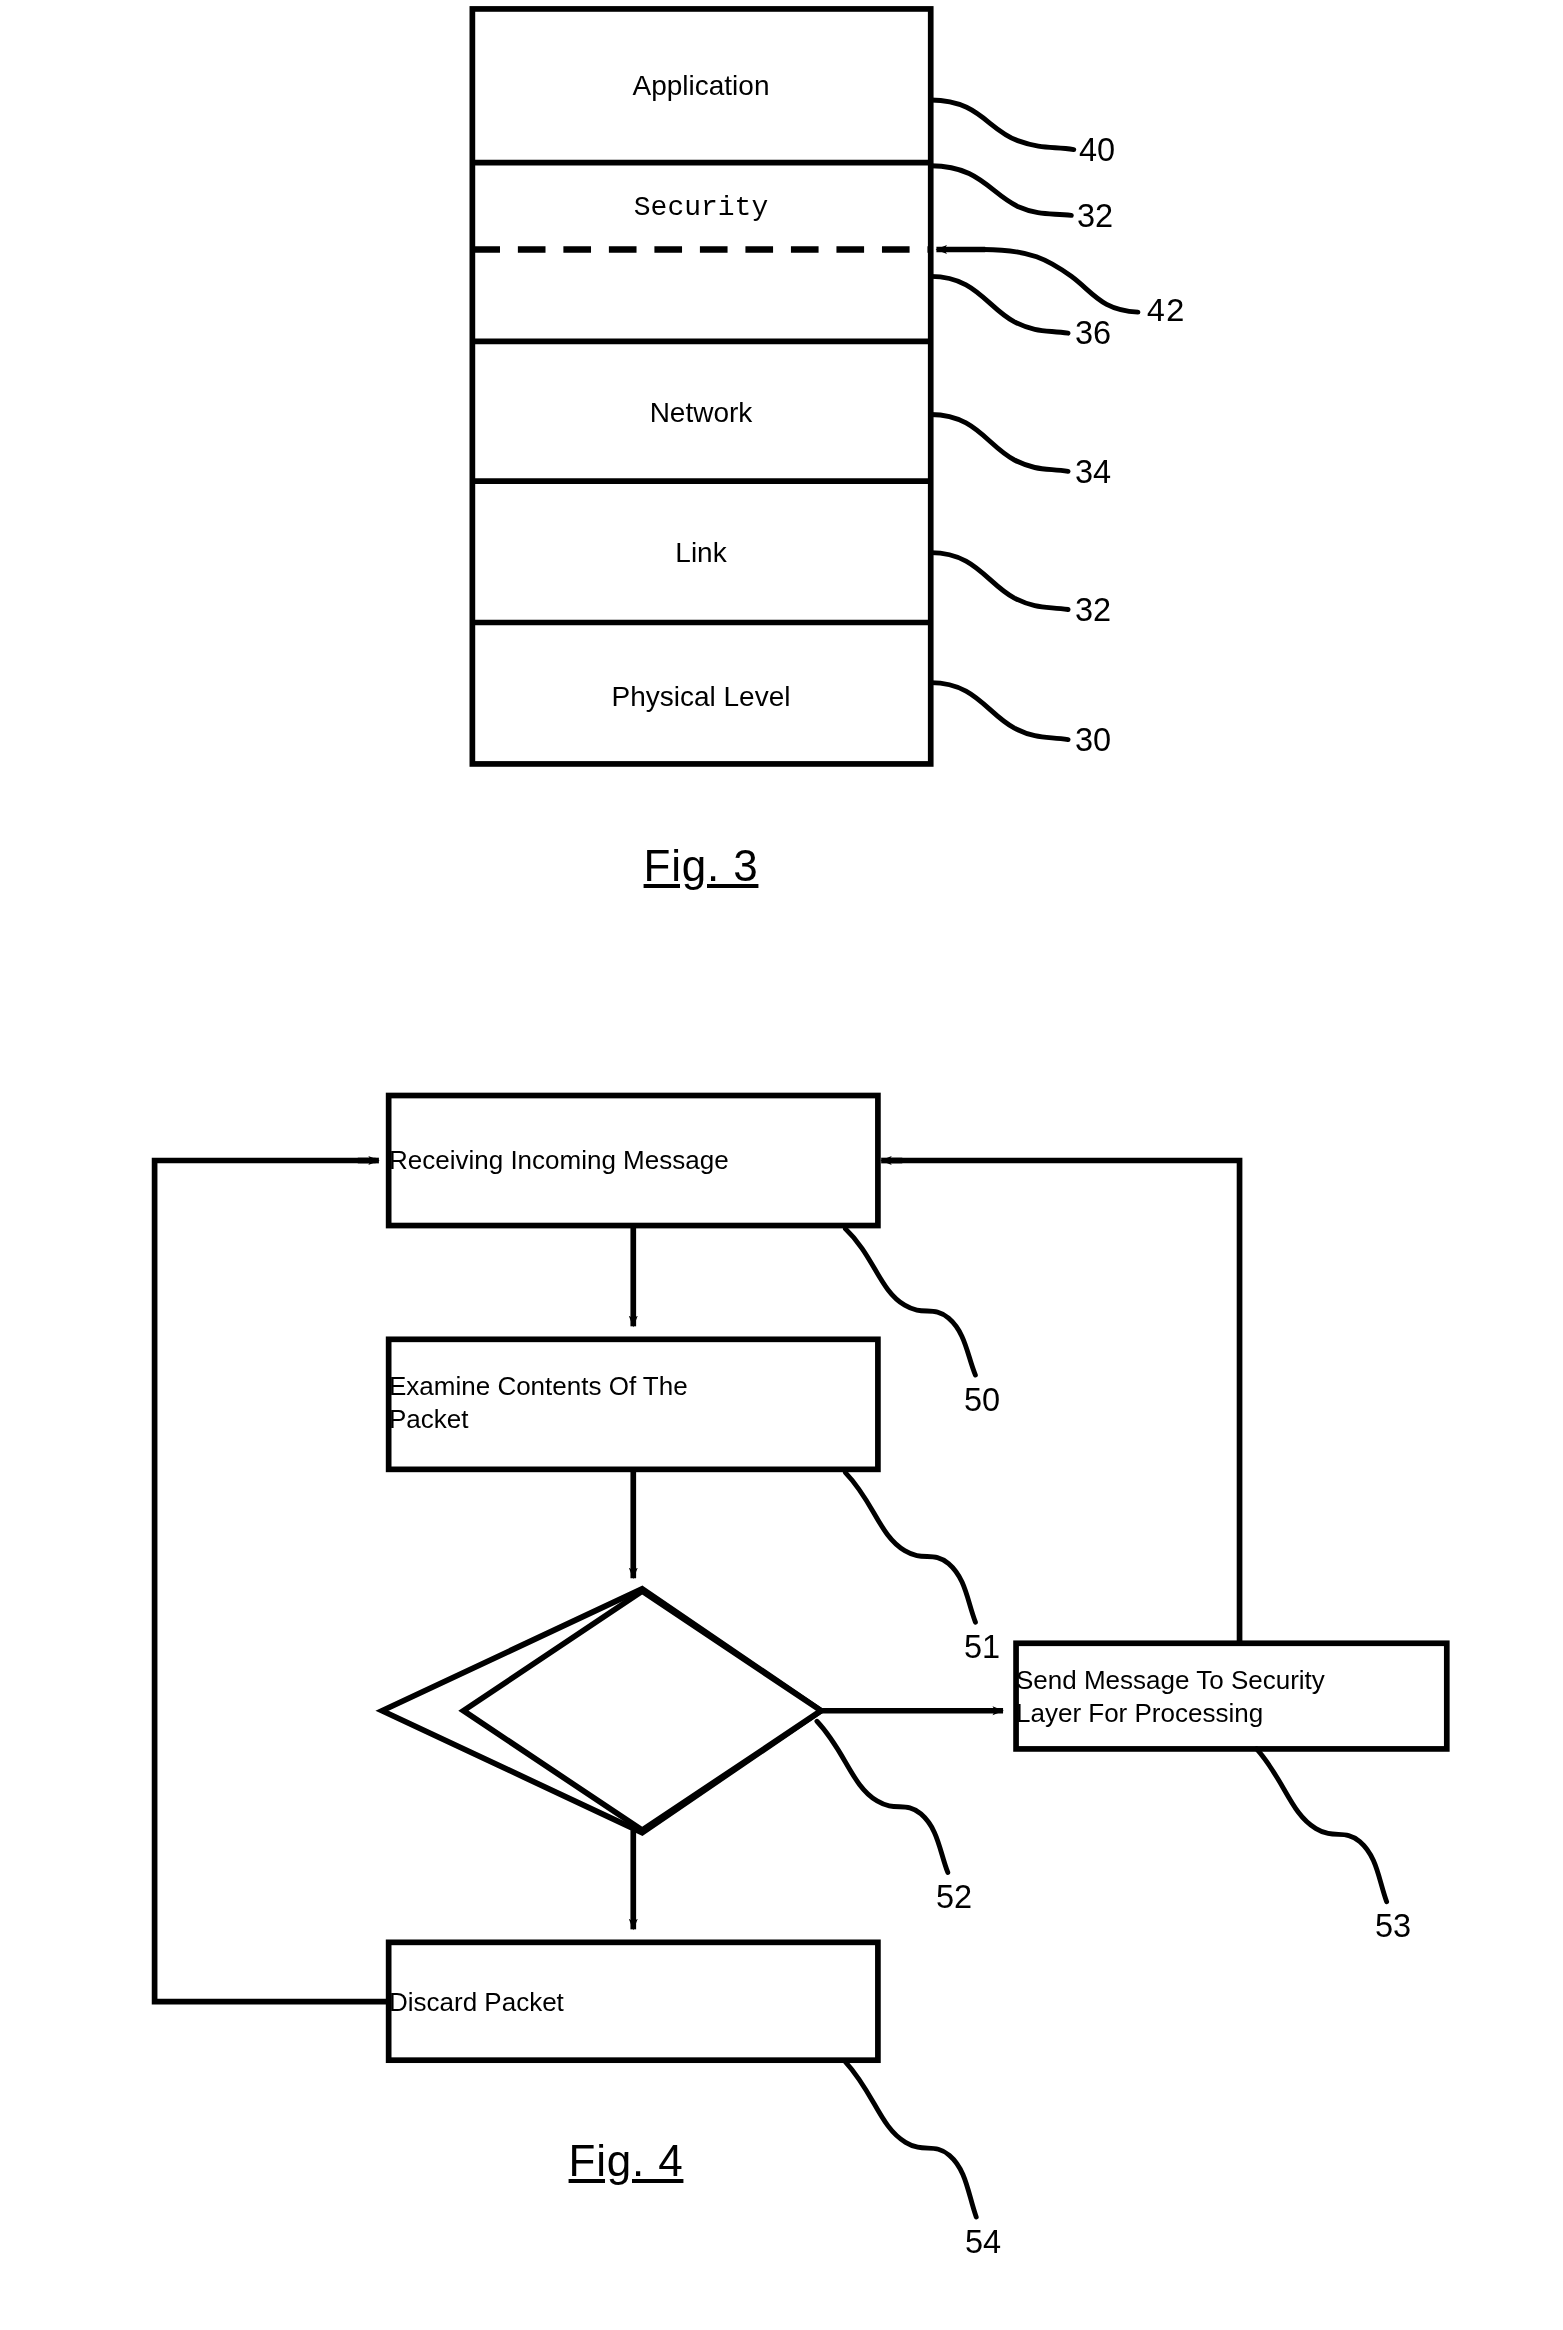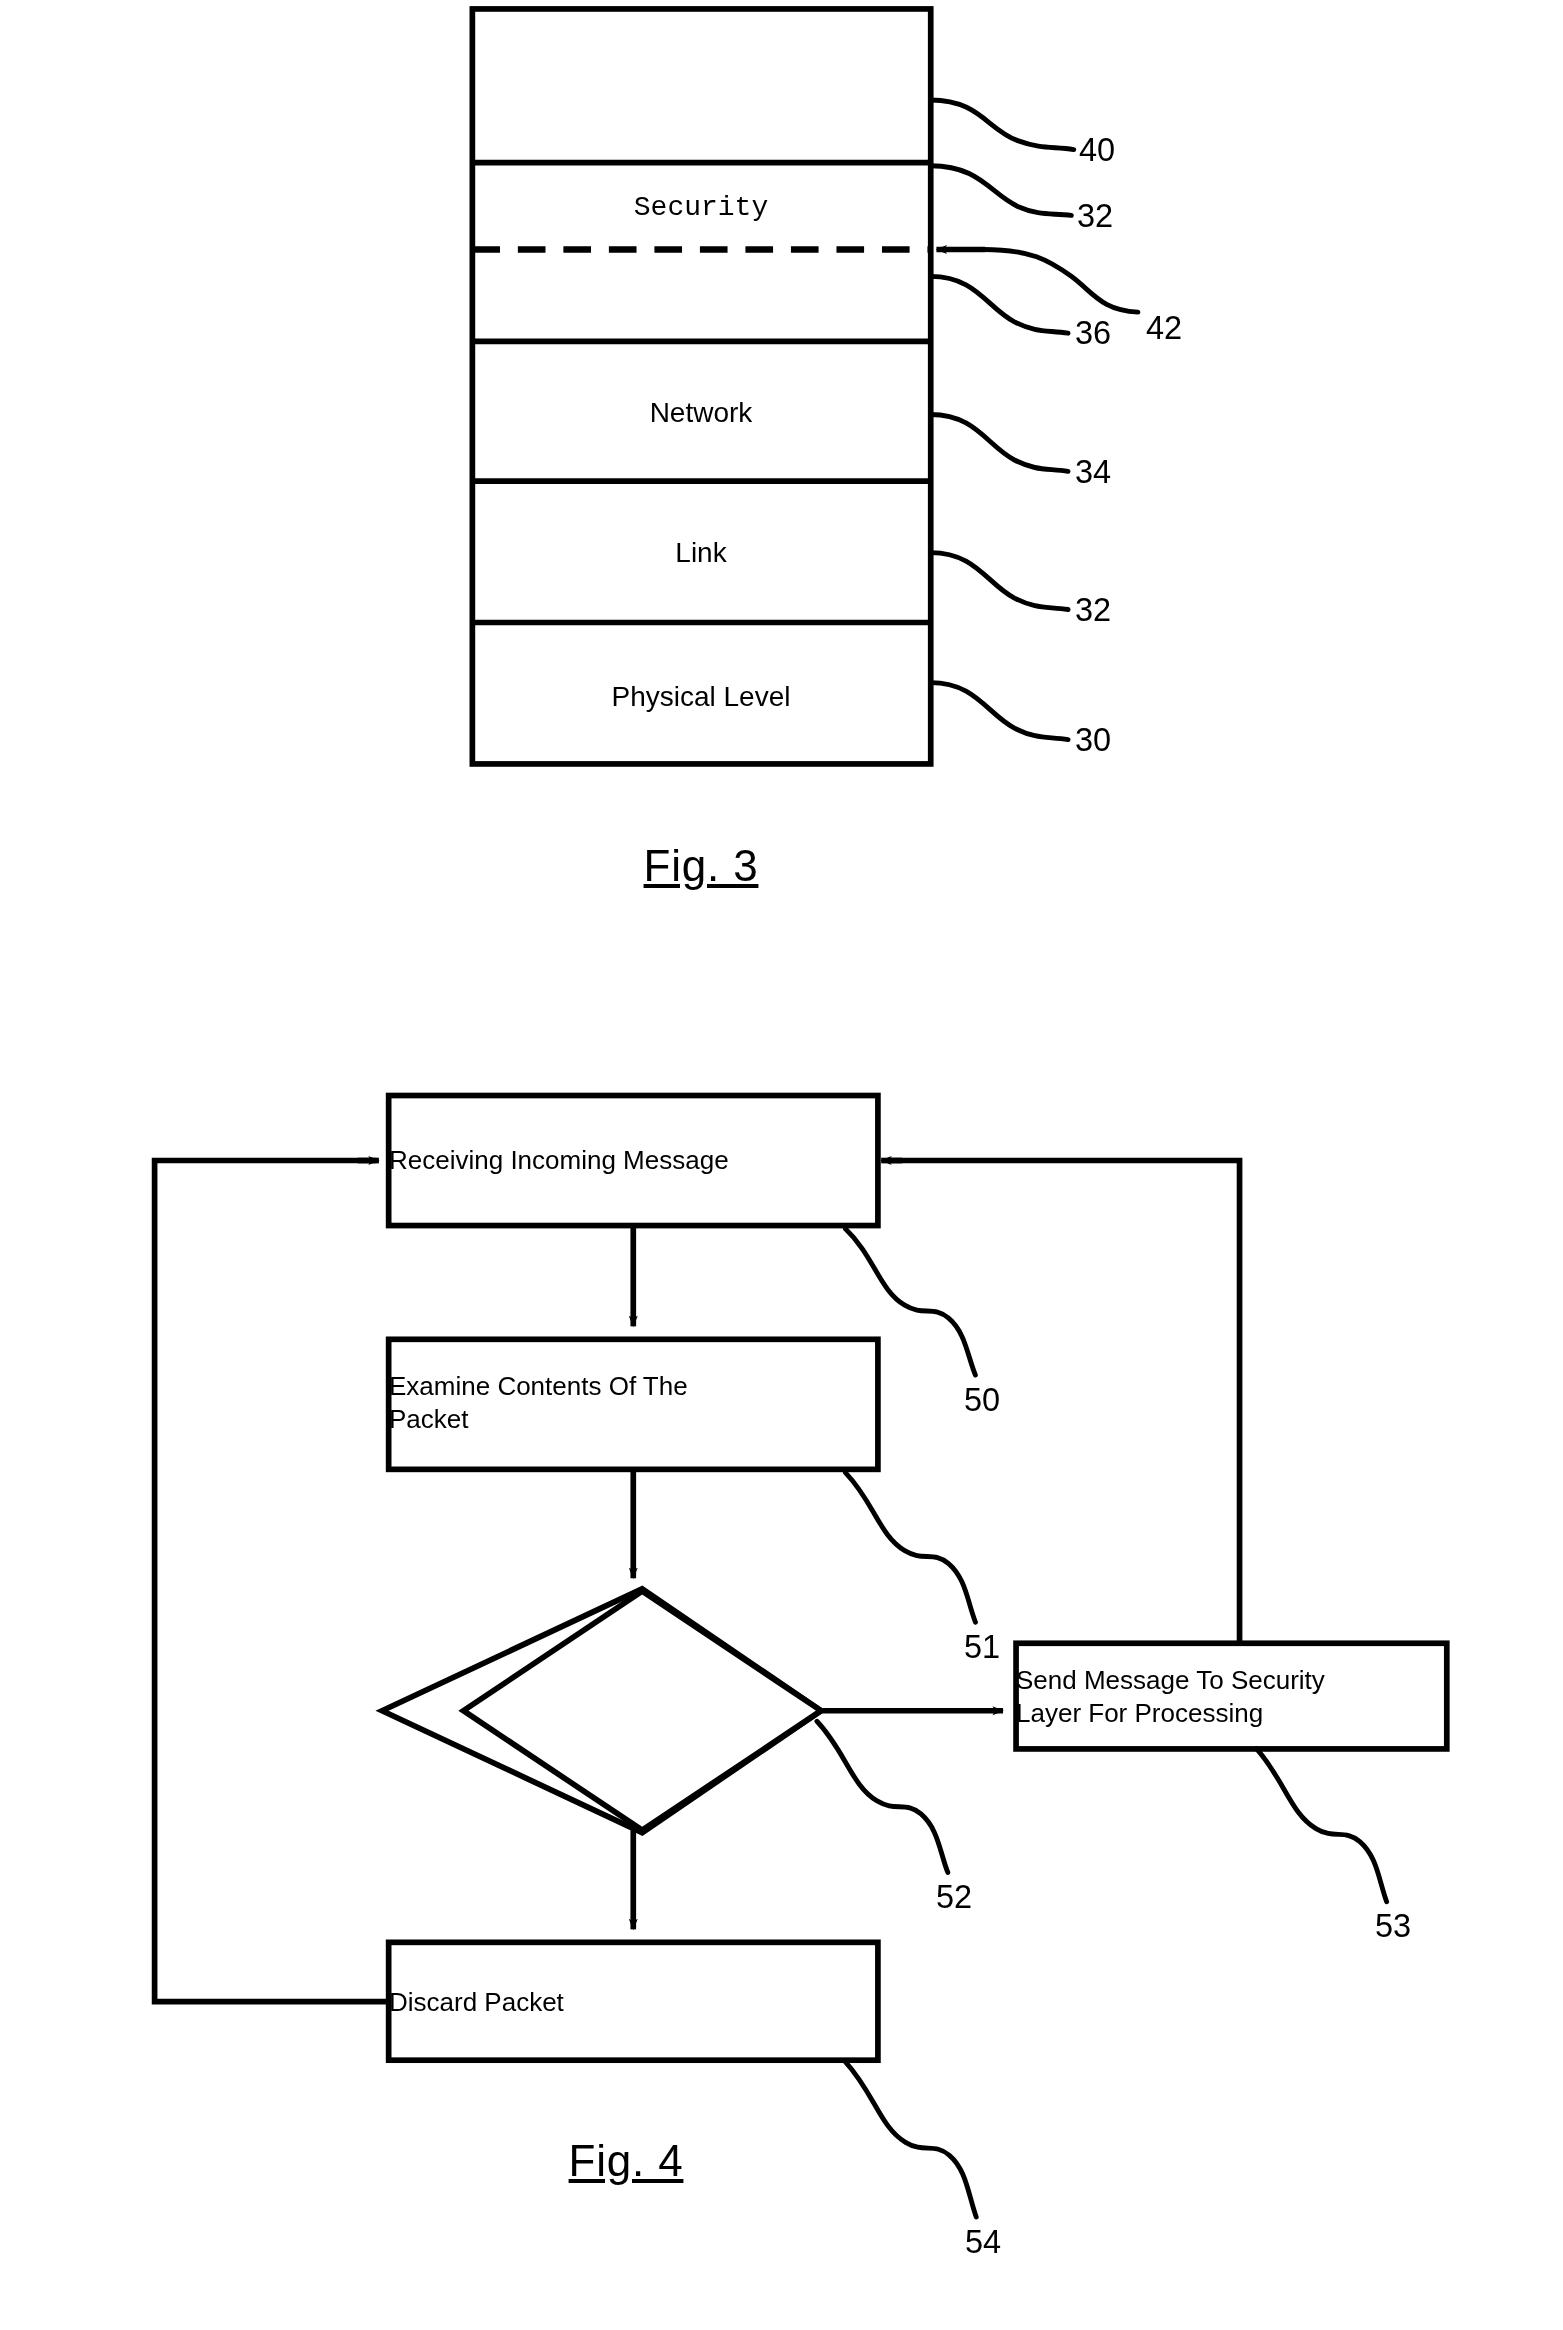--- a/index.html
+++ b/index.html
@@ -81,28 +81,29 @@
 
     <g fill="none" stroke="#000" stroke-width="6" stroke-linecap="round">
       <path d="M1040,1512 C1075,1545 1082,1588 1113,1606 C1136,1620 1148,1606 1167,1622 C1188,1640 1190,1668 1200,1692"></path>
       <path d="M1040,1812 C1075,1848 1082,1890 1113,1908 C1136,1922 1148,1908 1167,1924 C1188,1942 1190,1970 1200,1996"></path>
       <path d="M1005,2118 C1040,2155 1048,2198 1079,2216 C1102,2230 1114,2216 1133,2232 C1154,2250 1156,2278 1166,2304"></path>
       <path d="M1546,2152 C1580,2190 1588,2232 1619,2250 C1642,2264 1654,2250 1673,2266 C1694,2284 1696,2312 1706,2340"></path>
       <path d="M1040,2537 C1075,2575 1083,2618 1114,2636 C1137,2650 1149,2636 1168,2652 C1189,2670 1191,2700 1201,2728"></path>
     </g>
   </svg>
 
+  <div class="txt layer-label" style="left:472px;top:70px;width:458px;">Application</div>
   <div class="txt layer-label" style="left:472px;top:192px;width:458px;font-family:Liberation Mono, monospace;">Security</div>
   <div class="txt layer-label" style="left:472px;top:397px;width:458px;">Network</div>
   <div class="txt layer-label" style="left:472px;top:537px;width:458px;">Link</div>
   <div class="txt layer-label" style="left:472px;top:681px;width:458px;">Physical Level</div>
 
   <div class="txt ref-num" style="left:1079px;top:132px;">40</div>
   <div class="txt ref-num" style="left:1077px;top:198px;">32</div>
-  <div class="txt ref-num" style="left:1146px;top:310px;">42</div>
+  <div class="txt ref-num" style="left:1146px;top:294px;font-family:Liberation Mono, monospace;">42</div>
   <div class="txt ref-num" style="left:1075px;top:315px;">36</div>
   <div class="txt ref-num" style="left:1075px;top:454px;">34</div>
   <div class="txt ref-num" style="left:1075px;top:592px;">32</div>
   <div class="txt ref-num" style="left:1075px;top:722px;">30</div>
 
   <div class="txt fig-cap" style="left:472px;top:841px;width:458px;text-align:center;">Fig. 3</div>
 
   <div class="txt box-label" style="left:389px;top:1144px;width:489px;">Receiving Incoming Message</div>
 
   <div class="txt box-label" style="left:389px;top:1370px;width:489px;white-space:normal;">

